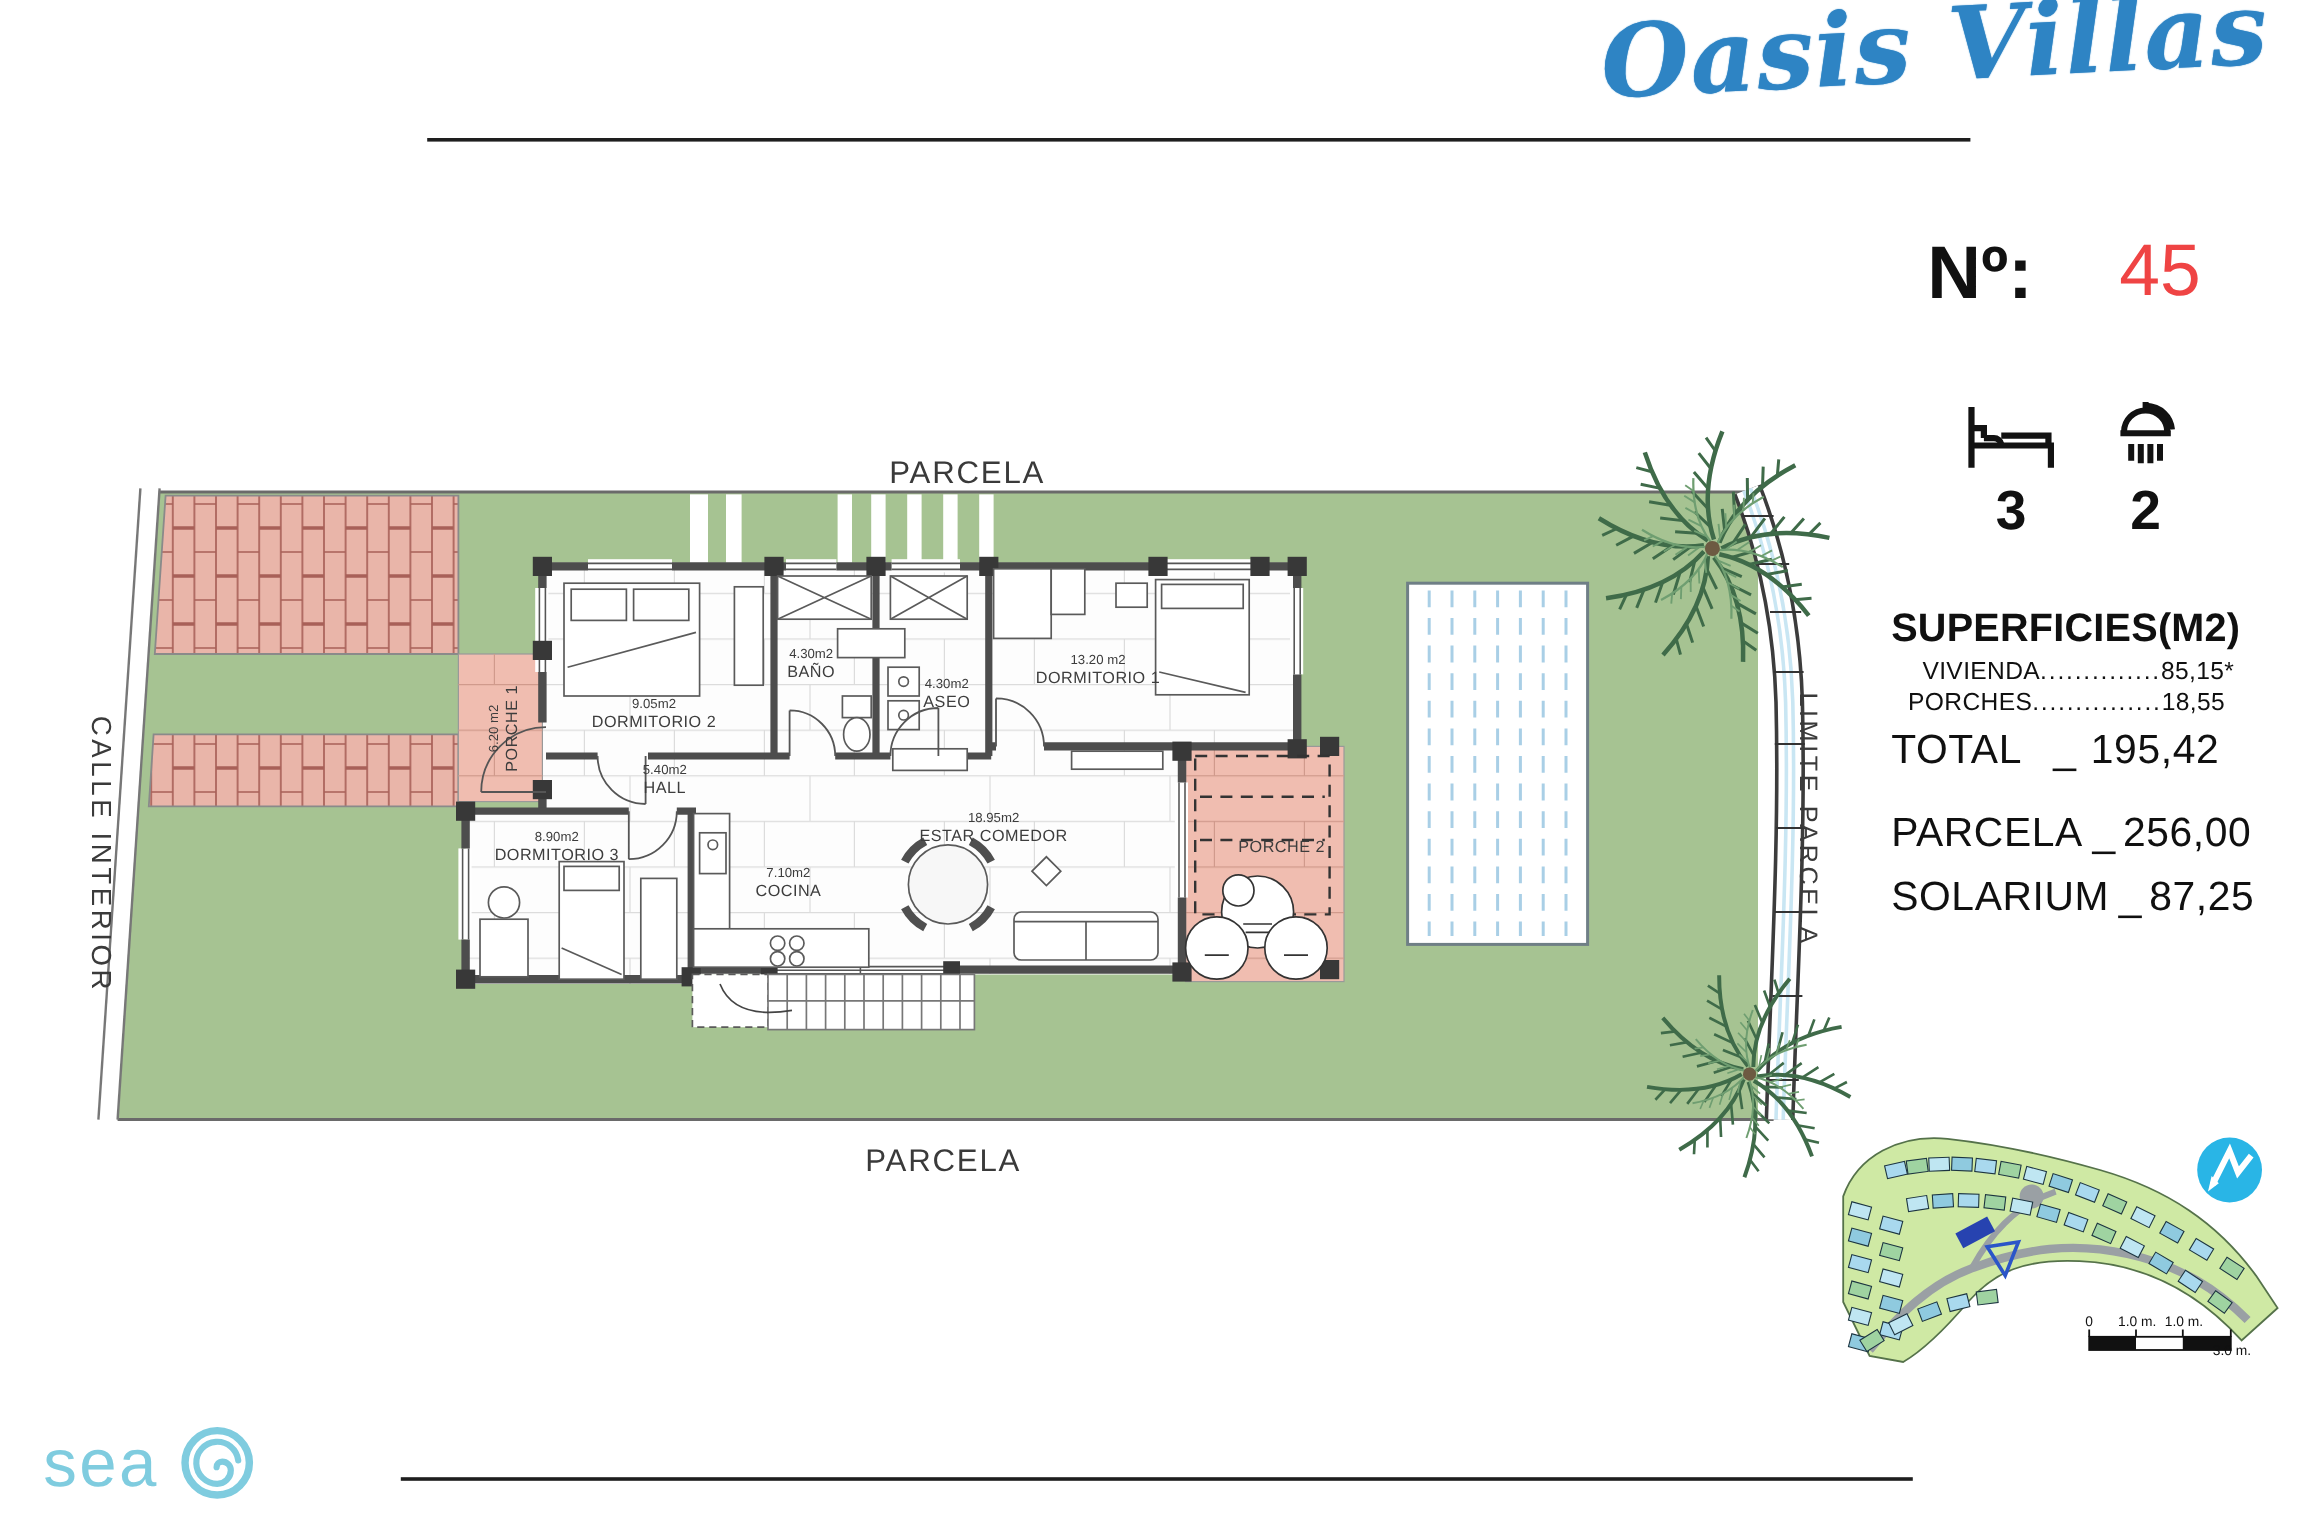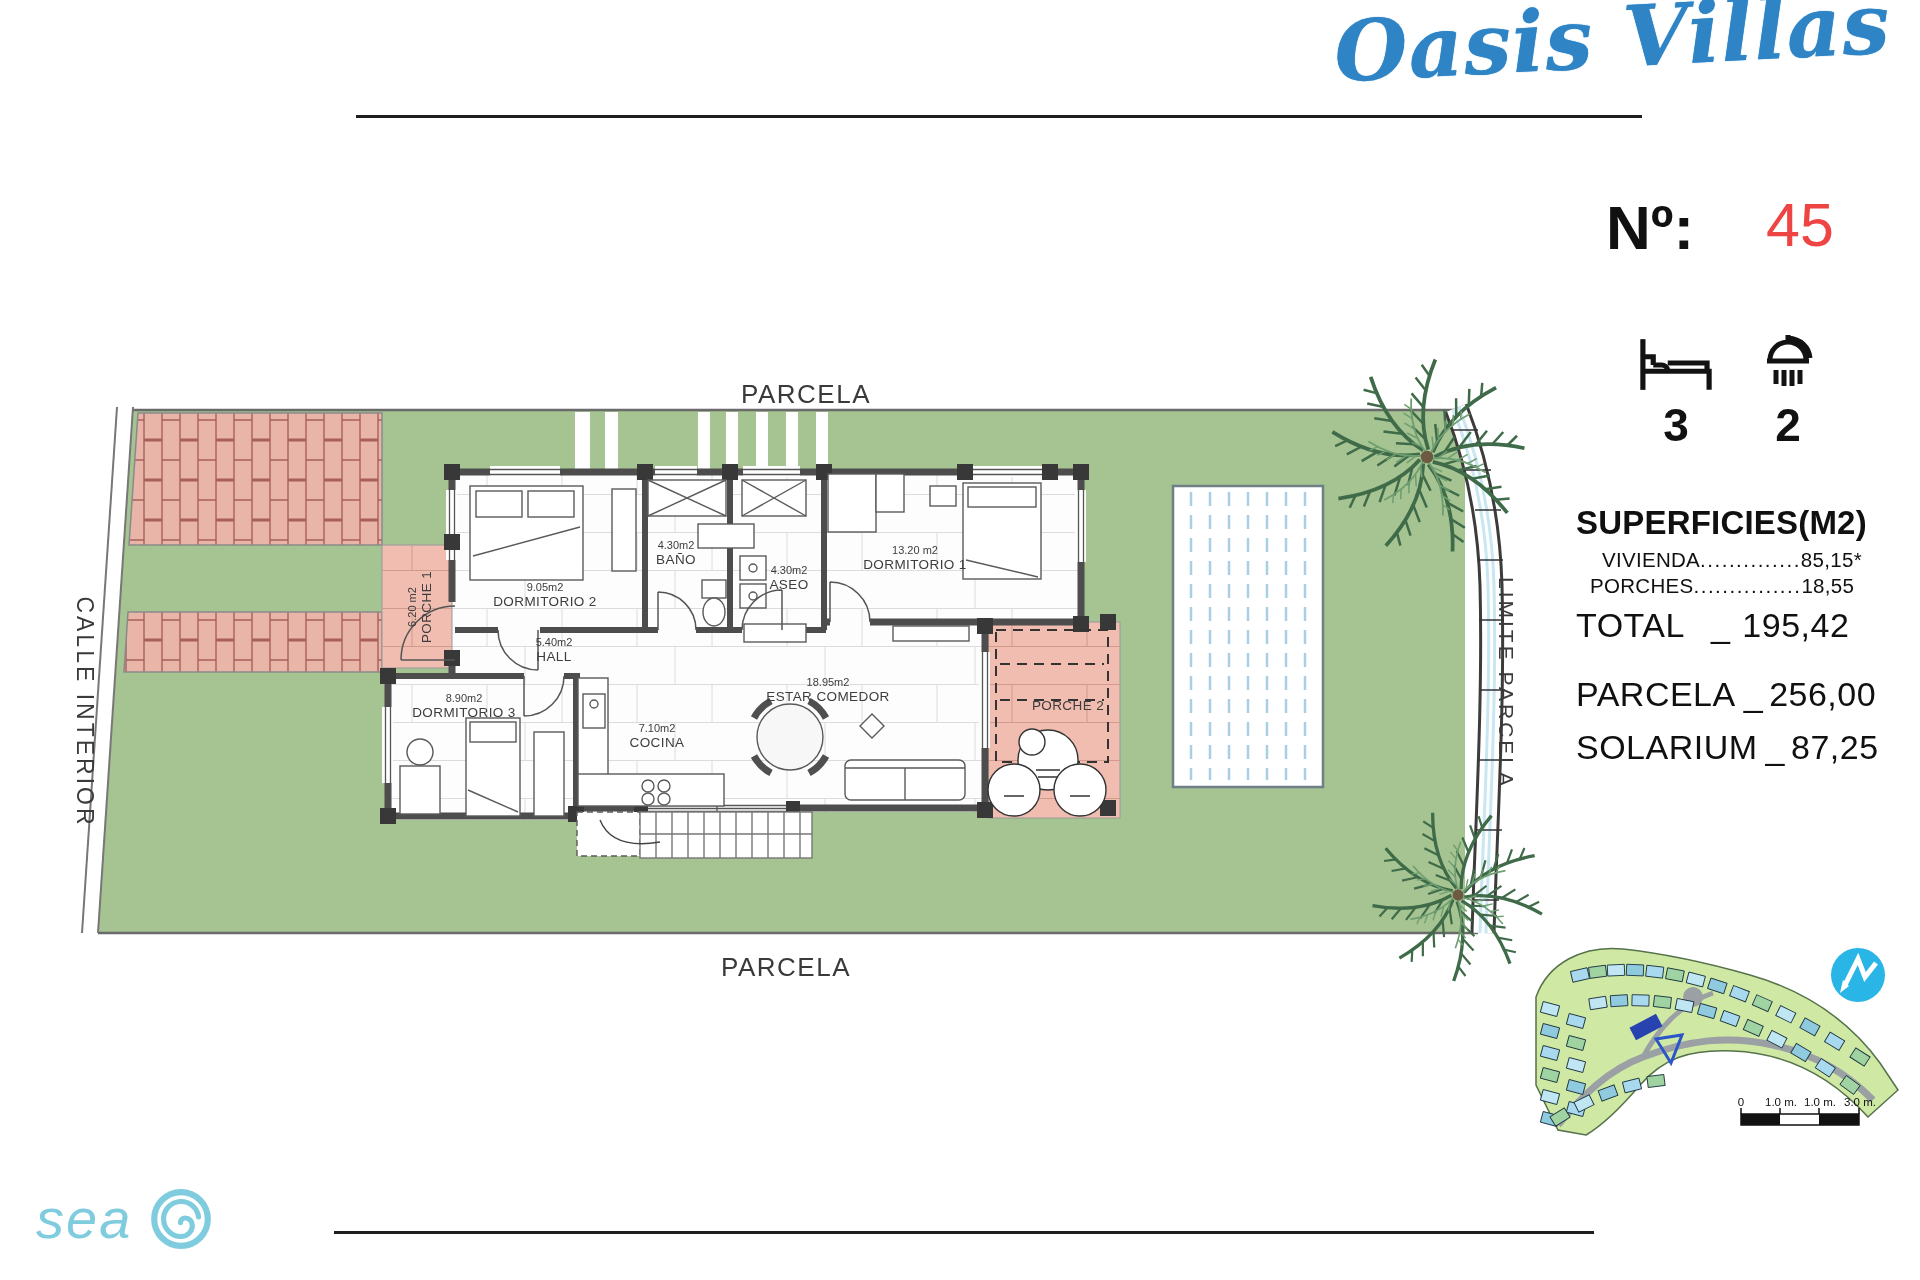--- a/index.html
+++ b/index.html
@@ -35,21 +35,21 @@
   .vtext{position:absolute;z-index:2;transform:translate(-50%,-50%);
     writing-mode:vertical-rl;font-size:23px;letter-spacing:3px;color:#3a3a3a;white-space:nowrap;}
   .rlabel{position:absolute;z-index:2;transform:translate(-50%,-50%);
     text-align:center;color:#3d3d3d;line-height:1.15;white-space:nowrap;}
   .rlabel .area{font-size:11px;}
   .rlabel .rname{font-size:13.5px;letter-spacing:0.4px;}
   .rot90{transform:translate(-50%,-50%) rotate(-90deg);}
   .scale-lab{position:absolute;z-index:2;transform:translateX(-50%);
     font-size:11.5px;color:#111;white-space:nowrap;}
   .sea-logo{left:36px;top:1186px;display:flex;align-items:center;gap:16px;}
-  .sea-text{font-size:56px;color:#7fccdf;letter-spacing:2px;line-height:1;font-style:italic;}
+  .sea-text{font-size:56px;color:#7fccdf;letter-spacing:2px;line-height:1;}
 </style>
 </head>
 <body>
 
 <div class="page">
 
   <svg class="canvas" width="1920" height="1280" viewBox="0 0 1920 1280">
     <defs>
       <pattern id="pt" width="150" height="76" patternUnits="userSpaceOnUse">
         <path d="M0 .5H150 M0 38.5H150 M37 0V38 M112 0V38 M75 38V76" stroke="#dcdcdc" stroke-width="1" fill="none"></path>
@@ -446,21 +446,21 @@
     <div class="area">6.20 m2</div>
     <div class="rname">PORCHE 1</div>
   </div>
   <div class="rlabel" style="left:1068px;top:706px">
     <div class="rname">PORCHE 2</div>
   </div>
 
   <span class="scale-lab" style="left:1741px;top:1096px">0</span>
   <span class="scale-lab" style="left:1781px;top:1096px">1.0 m.</span>
   <span class="scale-lab" style="left:1820px;top:1096px">1.0 m.</span>
-  <span class="scale-lab" style="left:1860px;top:1096px">3.0 m.</span>
+  <span class="scale-lab" style="left:1860px;top:1120px">3.0 m.</span>
 
   <div class="abs sea-logo">
     <span class="sea-text">sea</span>
     <svg width="66" height="66" viewBox="0 0 64 64">
       <circle cx="32" cy="32" r="26" fill="none" stroke="#7fccdf" stroke-width="6"></circle>
       <path d="M49 30 A17 17 0 1 0 32 49 A11 11 0 0 0 43 38 A7 7 0 0 0 36 31 A4.5 4.5 0 0 0 31.5 35.5" fill="none" stroke="#7fccdf" stroke-width="5" stroke-linecap="round"></path>
     </svg>
   </div>
 
 </div>

